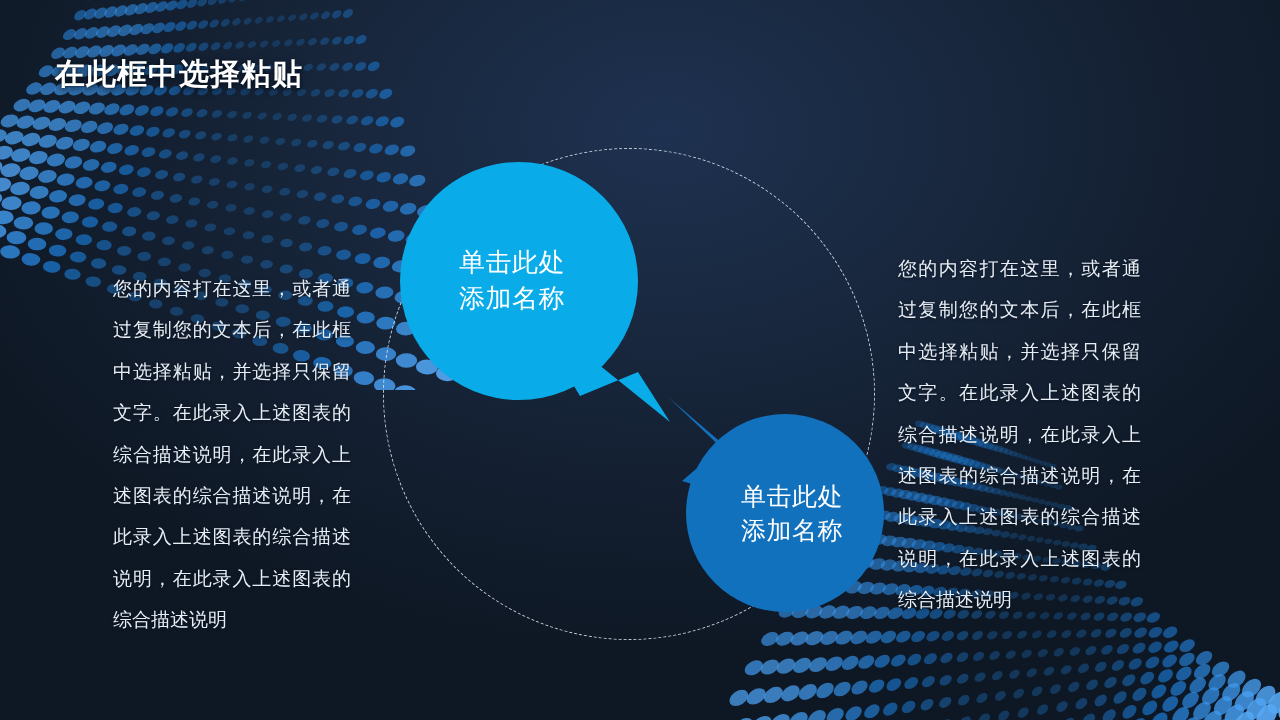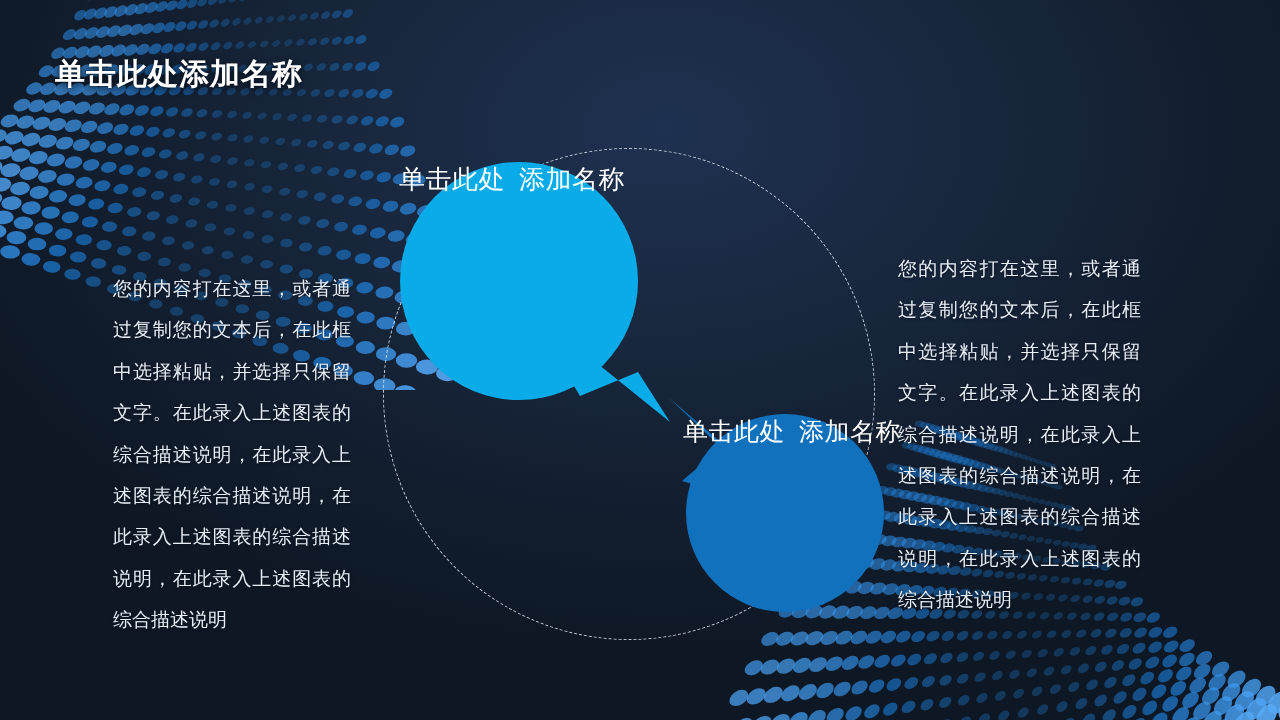--- a/index.html
+++ b/index.html
@@ -44,22 +44,22 @@
     z-index:2;
   }
 
   
   .bubble-group { position:absolute; z-index:4; }
 
   .bubble-circle {
     position:absolute; left:0; top:0;
     width:100%; height:100%;
     border-radius:50%;
-    display:flex; flex-direction:row;
-    align-items:flex-start; justify-content:center;
+    display:flex; flex-direction:column;
+    align-items:center; justify-content:center;
   }
   .bubble-text {
     color:#ffffff;
     font-size:26px;
     line-height:1.38;
     text-align:center;
     white-space:nowrap;
     letter-spacing:.5px;
   }
 
@@ -1198,19 +1198,19 @@
     </div>
   </div>
 
   <div class="bubble-group" id="bubble-secondary">
     <div class="bubble-circle">
       <div class="bubble-text">单击此处</div>
       <div class="bubble-text">添加名称</div>
     </div>
   </div>
 
-  <div id="page-title">单击此处添加名称</div>
+  <div id="page-title">在此框中选择粘贴</div>
 
   <div class="body-paragraph" id="paragraph-left">您的内容打在这里，或者通过复制您的文本后，在此框中选择粘贴，并选择只保留文字。在此录入上述图表的综合描述说明，在此录入上述图表的综合描述说明，在此录入上述图表的综合描述说明，在此录入上述图表的综合描述说明</div>
 
   <div class="body-paragraph" id="paragraph-right">您的内容打在这里，或者通过复制您的文本后，在此框中选择粘贴，并选择只保留文字。在此录入上述图表的综合描述说明，在此录入上述图表的综合描述说明，在此录入上述图表的综合描述说明，在此录入上述图表的综合描述说明</div>
 
 </div>
 
 </body></html>

